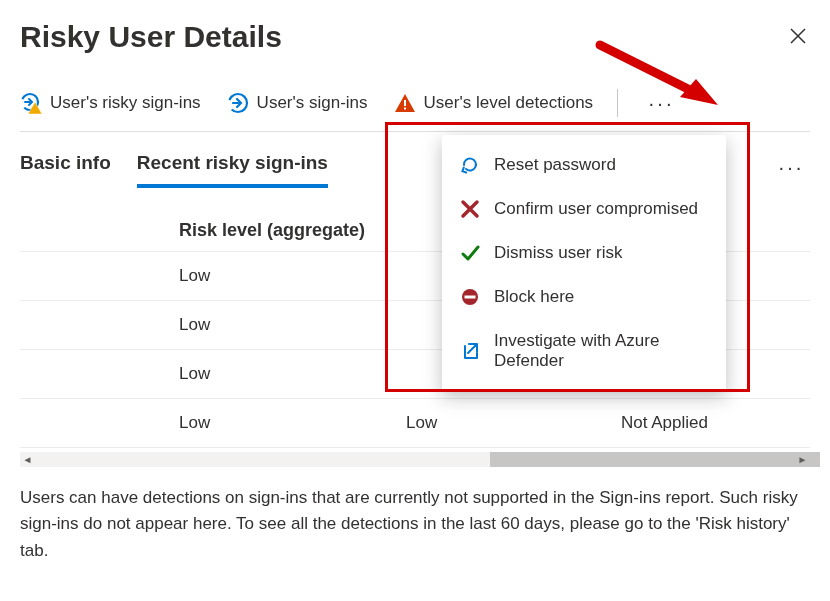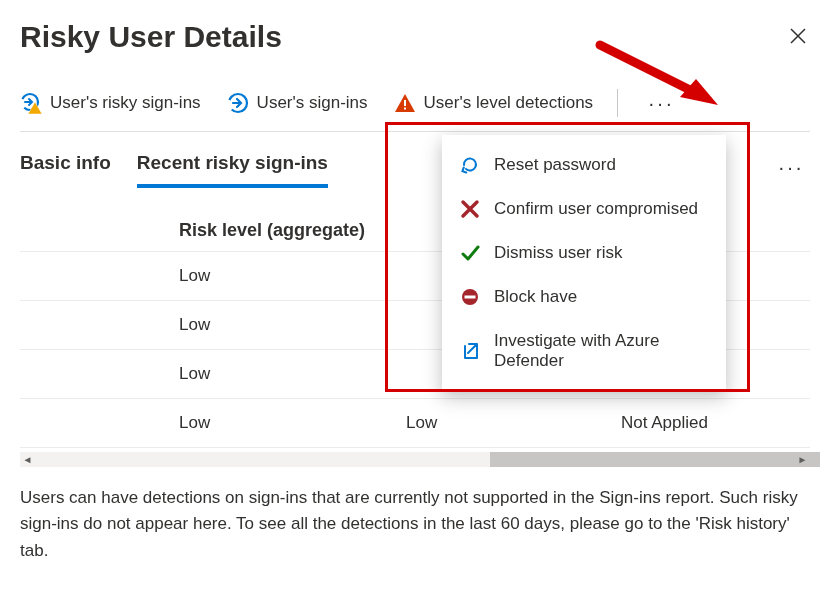--- a/index.html
+++ b/index.html
@@ -140,21 +140,21 @@
     <svg class="icon-svg" width="20" height="20" viewBox="0 0 20 20">
       <path d="M3 11 L8 16 L18 4" stroke="#107c10" stroke-width="3" fill="none" stroke-linecap="round" stroke-linejoin="round"></path>
     </svg>
     <span>Dismiss user risk</span>
   </div>
   <div class="ctx-item">
     <svg class="icon-svg" width="20" height="20" viewBox="0 0 20 20">
       <circle cx="10" cy="10" r="8" fill="#a4262c"></circle>
       <rect x="4.5" y="8.5" width="11" height="3" fill="#fff"></rect>
     </svg>
-    <span>Block have</span>
+    <span>Block here</span>
   </div>
   <div class="ctx-item">
     <svg class="icon-svg" width="20" height="20" viewBox="0 0 20 20">
       <path d="M5 5 L5 17 L17 17 L17 12 M9 3 L17 3 L17 11 M17 3 L8 12" stroke="#0078d4" stroke-width="2" fill="none" stroke-linecap="round" stroke-linejoin="round"></path>
     </svg>
     <span>Investigate with Azure Defender</span>
   </div>
 </div>
 
 <div class="highlight-box"></div>

